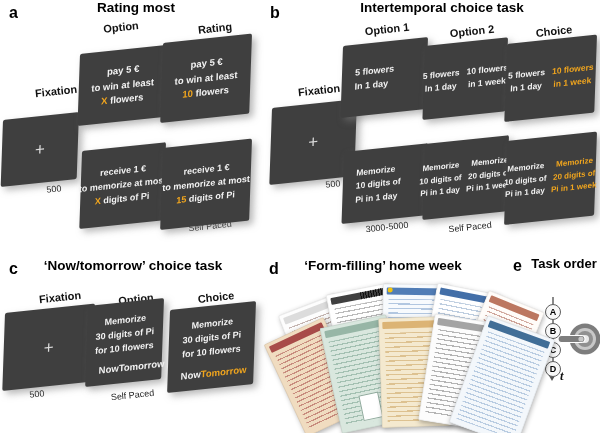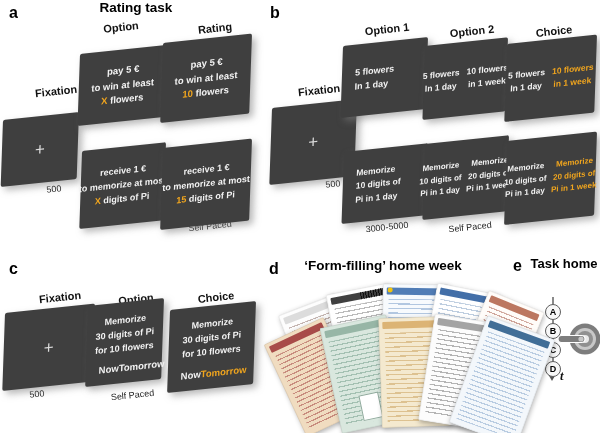--- a/index.html
+++ b/index.html
@@ -67,21 +67,21 @@
   .time-t { position:absolute; left:560px; top:369px; font-family:"Liberation Serif", serif;
     font-style:italic; font-weight:700; font-size:12.5px; color:#111; }
   .mri { position:absolute; left:556px; top:319px; }
 </style>
 </head>
 <body>
 
 <div class="fig">
 
   <div class="panel-letter" style="left:9px; top:4px;">a</div>
-  <div class="panel-title" style="left:66px; top:0px; width:140px;">Rating task</div>
+  <div class="panel-title" style="left:66px; top:0px; width:140px;">Rating most</div>
 
   <div class="plabel" style="left:95px; top:21px; width:52px;">Option</div>
   <div class="plabel" style="left:189px; top:22px; width:52px;">Rating</div>
   <div class="plabel" style="left:30px; top:85px; width:52px;">Fixation</div>
 
   <div class="screen" style="left:3px; top:120px; width:76px; height:67px; z-index:1;">
     <span class="cross">+</span>
   </div>
 
   <div class="screen" style="left:80px; top:54px; width:88px; height:72px; z-index:2;">
@@ -113,20 +113,21 @@
       <div>receive 1 €</div>
       <div>to memorize at most</div>
       <div><span class="hl">15</span><span> digits of Pi</span></div>
     </div>
   </div>
 
   <div class="sublabel" style="left:34px; top:184px; width:40px;">500</div>
   <div class="sublabel" style="left:184px; top:221px; width:52px;">Self Paced</div>
 
   <div class="panel-letter" style="left:270px; top:4px;">b</div>
+  <div class="panel-title" style="left:352px; top:0px; width:180px;">Intertemporal choice task</div>
 
   <div class="plabel" style="left:359px; top:23px; width:56px;">Option 1</div>
   <div class="plabel" style="left:444px; top:25px; width:56px;">Option 2</div>
   <div class="plabel" style="left:528px; top:25px; width:52px;">Choice</div>
   <div class="plabel" style="left:293px; top:84px; width:52px;">Fixation</div>
 
   <div class="screen" style="left:272px; top:108px; width:85px; height:77px; z-index:1;">
     <span class="cross">+</span>
   </div>
 
@@ -199,20 +200,21 @@
         <div>Pi in 1 week</div>
       </div>
     </div>
   </div>
 
   <div class="sublabel" style="left:313px; top:179px; width:40px;">500</div>
   <div class="sublabel" style="left:358px; top:222px; width:58px;">3000-5000</div>
   <div class="sublabel" style="left:444px; top:222px; width:52px;">Self Paced</div>
 
   <div class="panel-letter" style="left:9px; top:260px;">c</div>
+  <div class="panel-title" style="left:43px; top:258px; width:180px;">‘Now/tomorrow’ choice task</div>
 
   <div class="plabel" style="left:34px; top:291px; width:52px;">Fixation</div>
   <div class="plabel" style="left:110px; top:293px; width:52px;">Option</div>
   <div class="plabel" style="left:190px; top:291px; width:52px;">Choice</div>
 
   <div class="screen" style="left:5px; top:313px; width:90px; height:78px; z-index:1;">
     <span class="cross">+</span>
   </div>
 
   <div class="screen" style="left:88px; top:306px; width:76px; height:81px; z-index:2;">
@@ -289,21 +291,21 @@
         <div class="form-lines" style="background-image: repeating-linear-gradient(rgb(107, 107, 107) 0px, rgb(107, 107, 107) 1.2px, transparent 1.2px, transparent 4.6px);"></div>
         <div class="form-check"></div>
       </div>
       <div class="paper-form" style="left: 184px; top: 40px; width: 70px; height: 112px; transform: rotate(20deg); background: rgb(243, 247, 251); z-index: 10;">
         <div class="form-head" style="background: rgb(46, 94, 140);"></div>
         <div class="form-lines" style="background-image: repeating-linear-gradient(rgb(127, 161, 200) 0px, rgb(127, 161, 200) 1.2px, transparent 1.2px, transparent 4.6px);"></div>
       </div>
     </div>
 
   <div class="panel-letter" style="left:513px; top:257px;">e</div>
-  <div class="panel-title" style="left:528px; top:256px; width:72px; font-size:13px;">Task home</div>
+  <div class="panel-title" style="left:528px; top:256px; width:72px; font-size:13px;">Task order</div>
 
   <div class="seq-vline"></div>
   <div id="seq-nodes"></div>
   <div class="seq-arrow"></div>
   <div class="time-t">t</div>
 
   <svg class="mri" width="46" height="40" viewBox="0 0 46 40">
     <circle cx="29" cy="20" r="15.5" fill="#7d7d7d"></circle>
     <circle cx="29" cy="20" r="11" fill="#c8c8c8"></circle>
     <circle cx="29" cy="20" r="8" fill="#909090"></circle>

